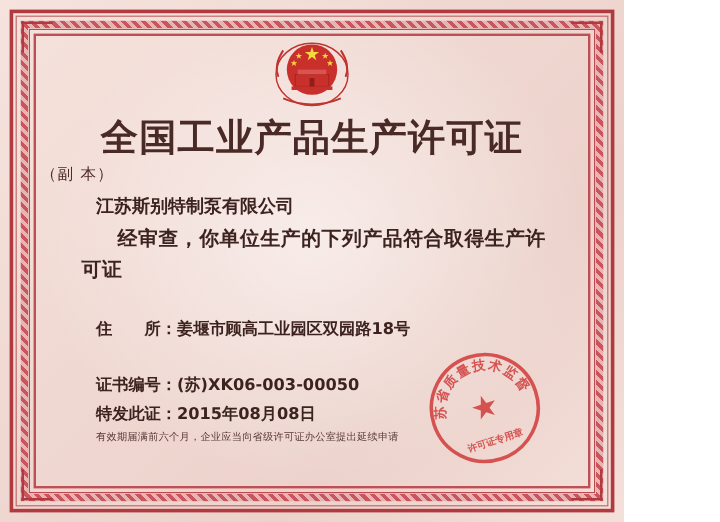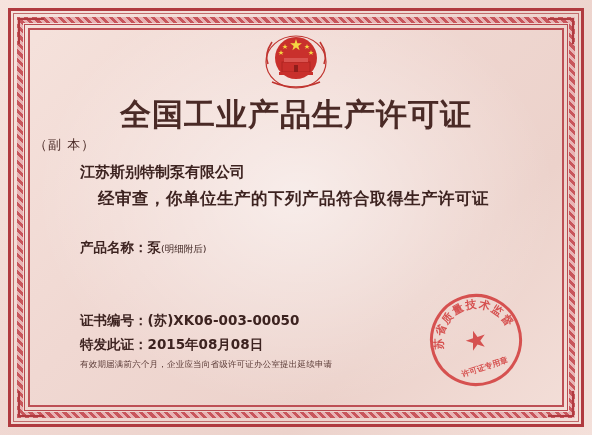--- a/index.html
+++ b/index.html
@@ -10,21 +10,21 @@
   body {
     width: 600px;
     height: 435px;
     overflow: hidden;
     font-family: "DejaVu Sans", "Liberation Sans", sans-serif;
   }
 
   
   #certificate {
     position: relative;
-    width: 592px;
+    width: 520px;
     height: 435px;
     background: #fde047;
     box-sizing: border-box;
     border-radius: 28px;
   }
   
   #paper-texture {
     position: absolute;
     inset: 0;
     background:
@@ -278,24 +278,24 @@
 
     <div id="main-title">全国工业产品生产许可证</div>
     <div id="sub-title">（副  本）</div>
 
     <div id="company-line">江苏斯别特制泵有限公司</div>
 
     <div id="body-para">
       <span class="indent"></span><span>经审查，你单位生产的下列产品符合取得生产许可证</span><br>
     </div>
 
-    <div class="field-row" id="row-product">
-      <span class="field-label">产品名称：</span><span class="field-value">泵</span><span class="small-note">(明细附后)</span>
-    </div>
-
+
+    <div class="field-row" id="row-address">
+      <span class="field-label">住　　所：</span><span class="field-value">姜堰市顾高工业园区双园路18号</span>
+    </div>
 
 
     <div class="field-row" id="row-certno">
       <span class="field-label">证书编号：</span><span class="field-value">(苏)XK06-003-00050</span>
     </div>
 
     <div class="field-row" id="row-validity">
       <span class="field-label">特发此证：</span><span class="field-value">2015年08月08日</span>
     </div>
 

